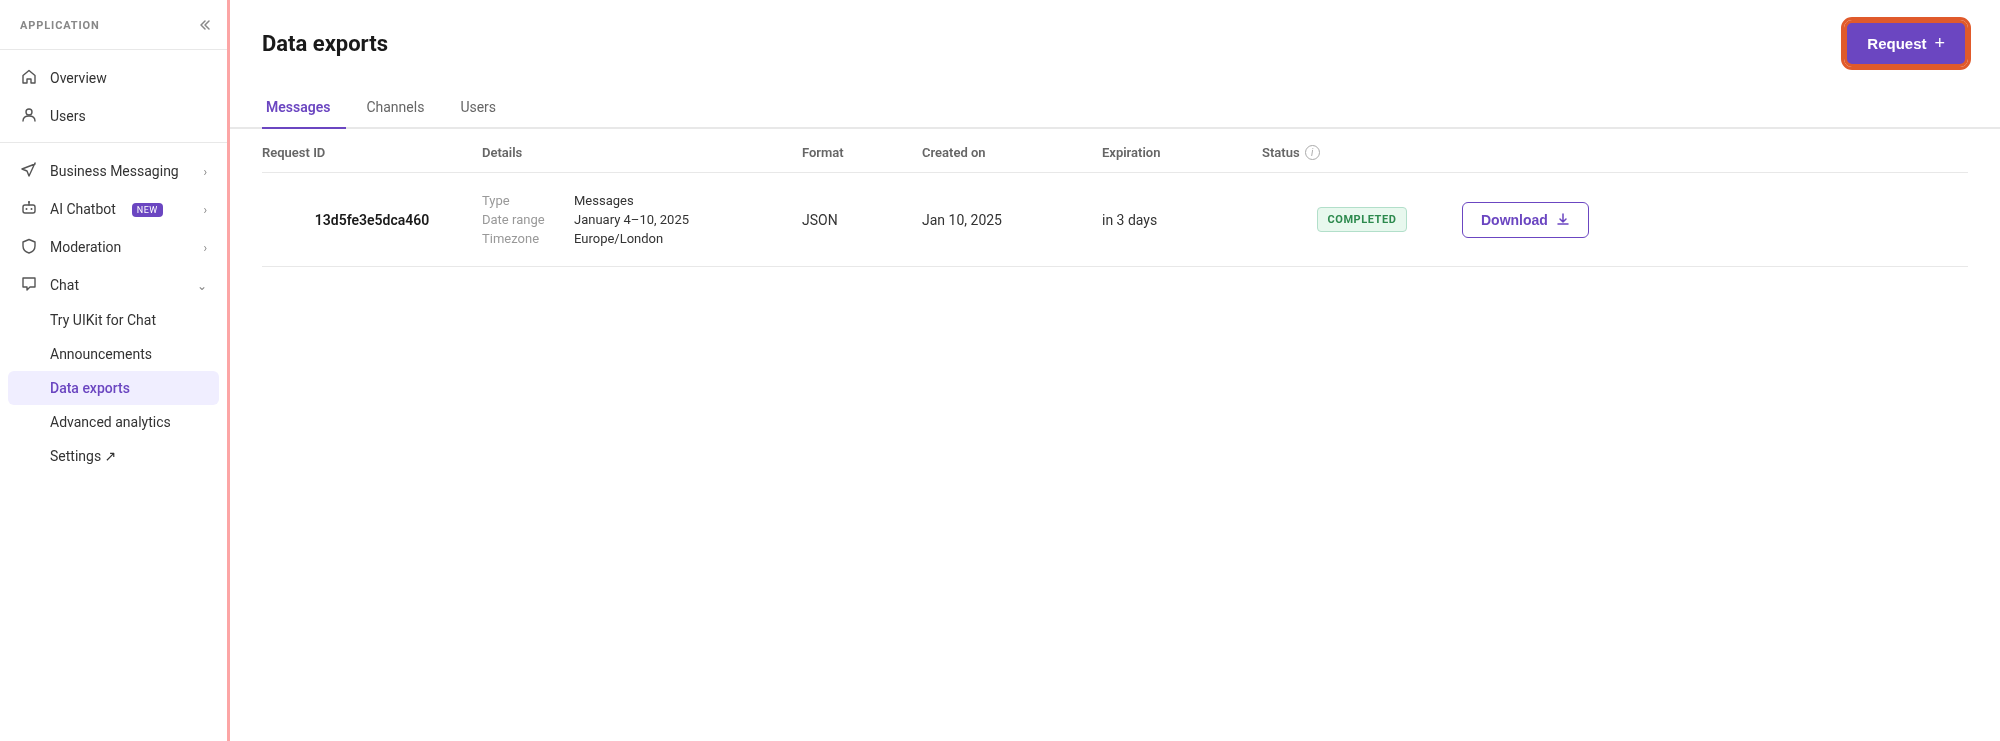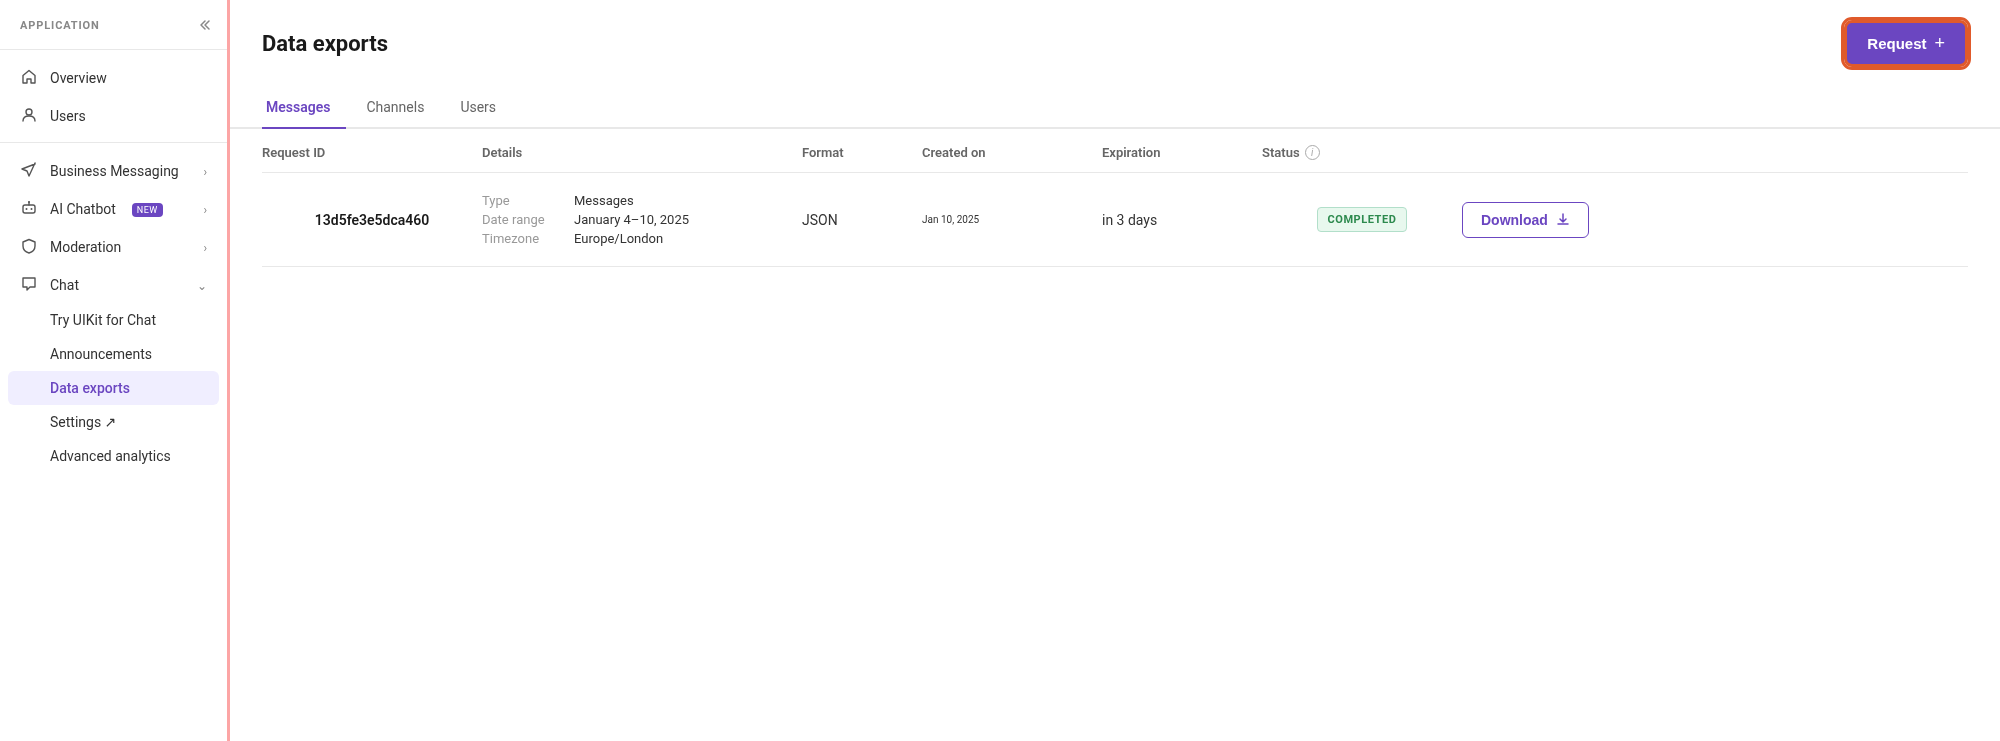--- a/index.html
+++ b/index.html
@@ -199,21 +199,21 @@
       min-width: 80px;
     }
     .detail-value {
       color: #333;
     }
     .format-cell {
       font-size: 14px;
       color: #333;
     }
     .created-cell {
-      font-size: 10px;
+      font-size: 14px;
       color: #333;
     }
     .expiration-cell {
       font-size: 14px;
       color: #333;
     }
     .status-cell {
       display: flex;
       align-items: center;
       justify-content: center;
@@ -334,24 +334,24 @@
     <div class="sub-nav-item">
       <span>Try UIKit for Chat</span>
     </div>
     <div class="sub-nav-item">
       <span>Announcements</span>
     </div>
     <div class="sub-nav-item active">
       <span>Data exports</span>
     </div>
     <div class="sub-nav-item">
+      <span>Advanced analytics</span>
+    </div>
+    <div class="sub-nav-item">
       <span>Settings ↗</span>
-    </div>
-    <div class="sub-nav-item">
-      <span>Advanced analytics</span>
     </div>
 
   </nav>
 </aside>
 
 <main class="main">
   <div class="main-header">
     <h1 class="page-title">Data exports</h1>
     <button class="request-btn">
       <span>Request</span>

